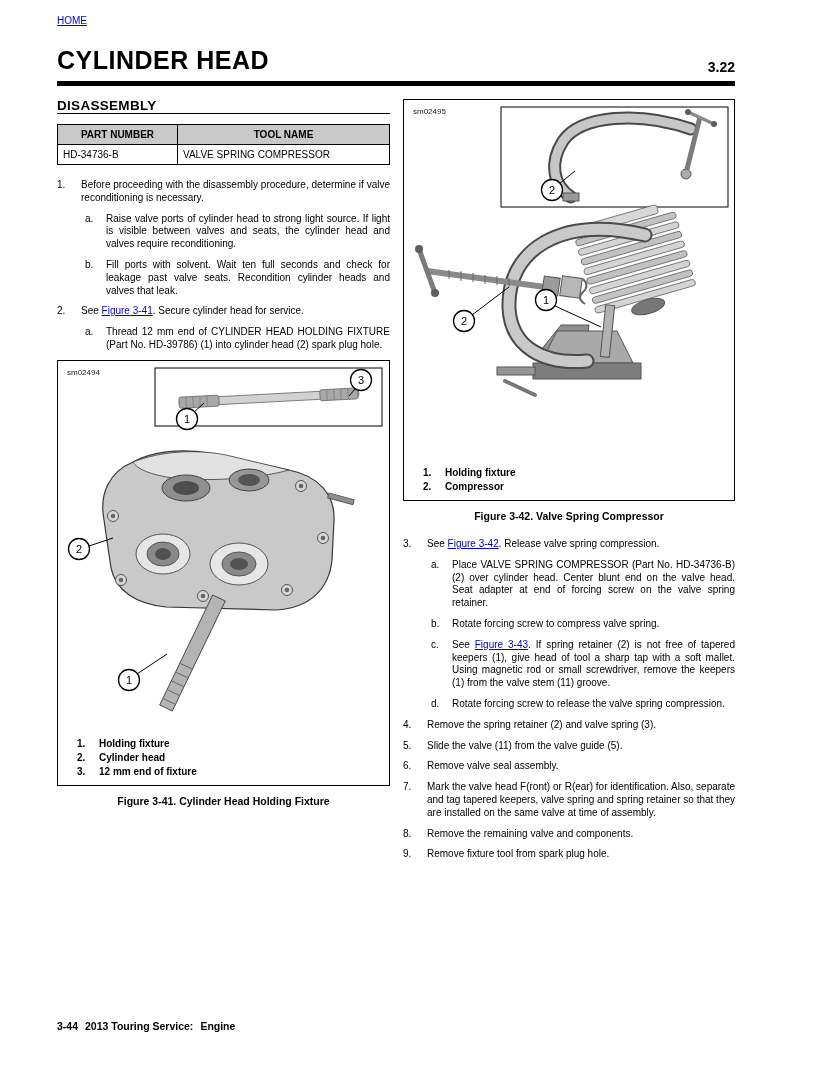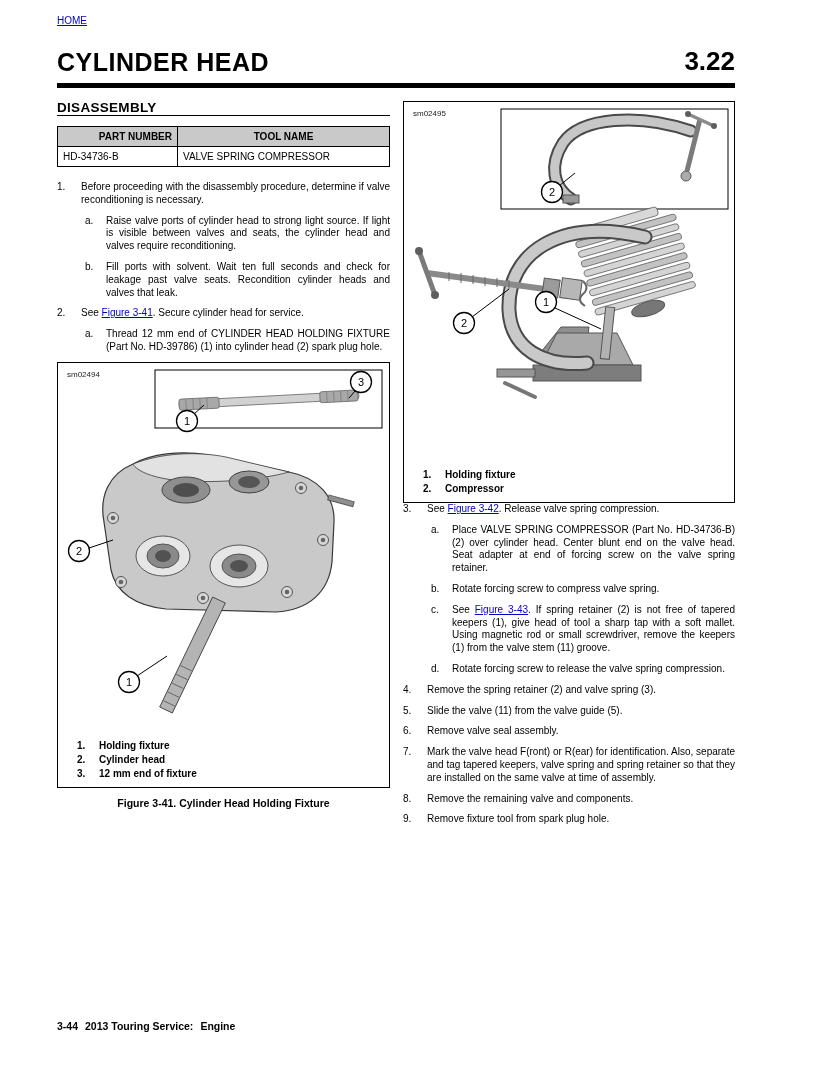--- a/index.html
+++ b/index.html
@@ -5,30 +5,30 @@
   * { box-sizing: border-box; }
   html,body { margin:0; padding:0; }
   body {
     width:834px; height:1072px; background:#ffffff; position:relative;
     font-family:"Liberation Sans", sans-serif; color:#000; overflow:hidden;
   }
   .content { position:absolute; left:57px; top:10px; width:678px; }
   a.home { font-size:10px; color:#0000c8; text-decoration:underline; display:inline-block; }
   .titlebar { display:flex; justify-content:space-between; align-items:flex-end; margin-top:18px; }
   .titlebar h1 { margin:0; font-size:25px; font-weight:bold; letter-spacing:.5px; }
-  .secnum { font-size:26px; font-weight:bold; }
+  .secnum { font-size:14px; font-weight:bold; }
   .title-rule { height:5px; background:#000; margin-top:6px; margin-bottom:12px; }
   .columns { display:flex; gap:13px; }
   .col-left { width:333px; flex:none; }
   .col-right { width:332px; flex:none; }
   h2.disassembly { font-size:13.5px; font-weight:bold; border-bottom:1.5px solid #000; margin:0 0 10px 0; letter-spacing:.3px; }
   table.tools { width:100%; border-collapse:collapse; margin-bottom:14px; font-size:10px; }
   table.tools th, table.tools td { border:1px solid #000; padding:4px 5px; }
   table.tools th { background:#c9c9c9; font-weight:bold; }
-  th.part { width:120px; text-align:right; }
+  th.part { width:120px; text-align:center; }
   th.tool { text-align:center; }
   .step { position:relative; font-size:10px; line-height:12.8px; text-align:justify; margin-bottom:8px; }
   .l1 { padding-left:24px; }
   .l2 { margin-left:28px; padding-left:21px; }
   .marker { position:absolute; left:0; top:0; }
   .fig-link { color:#0000c8; text-decoration:underline; }
   .figure-box { border:1.3px solid #000; padding:5px; position:relative; margin-top:1px; background:#fff; }
   .img-code { position:absolute; top:7px; left:9px; font-size:8px; color:#222; }
   .legend { margin:6px 0 2px 14px; font-weight:bold; font-size:10px; }
   .legend-row { display:flex; margin-bottom:3px; }
@@ -255,20 +255,21 @@
           <div class="legend-row">
             <span class="legend-num">1.</span>
             <span>Holding fixture</span>
           </div>
           <div class="legend-row">
             <span class="legend-num">2.</span>
             <span>Compressor</span>
           </div>
         </div>
       </div>
+      <div class="figure-caption">Figure 3-42. Valve Spring Compressor</div>
 
       <div class="step l1">
         <span class="marker">3.</span>
         <span class="txt"><span>See </span><a href="#" class="fig-link">Figure 3-42</a><span>. Release valve spring compression.</span></span>
       </div>
       <div class="step l2">
         <span class="marker">a.</span>
         <span class="txt">Place VALVE SPRING COMPRESSOR (Part No. HD-34736-B) (2) over cylinder head. Center blunt end on the valve head. Seat adapter at end of forcing screw on the valve spring retainer.</span>
       </div>
       <div class="step l2">

